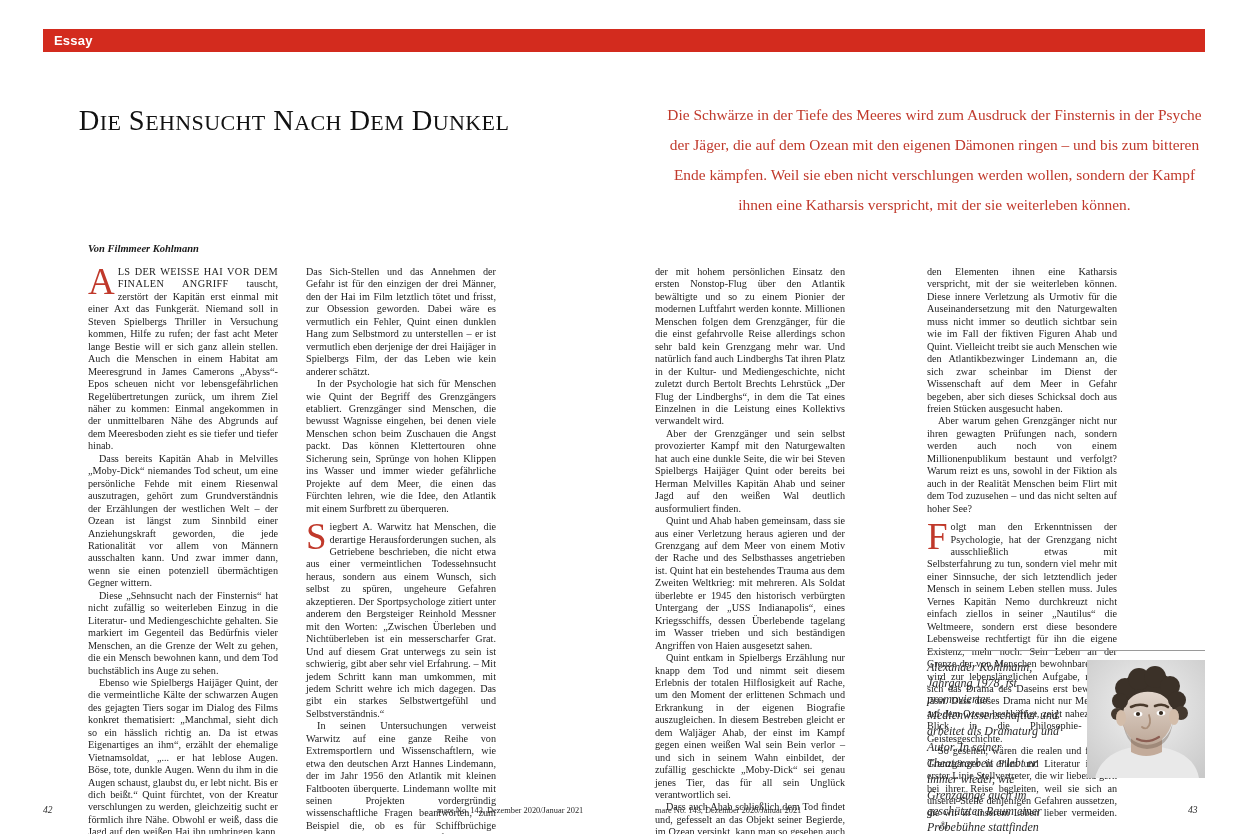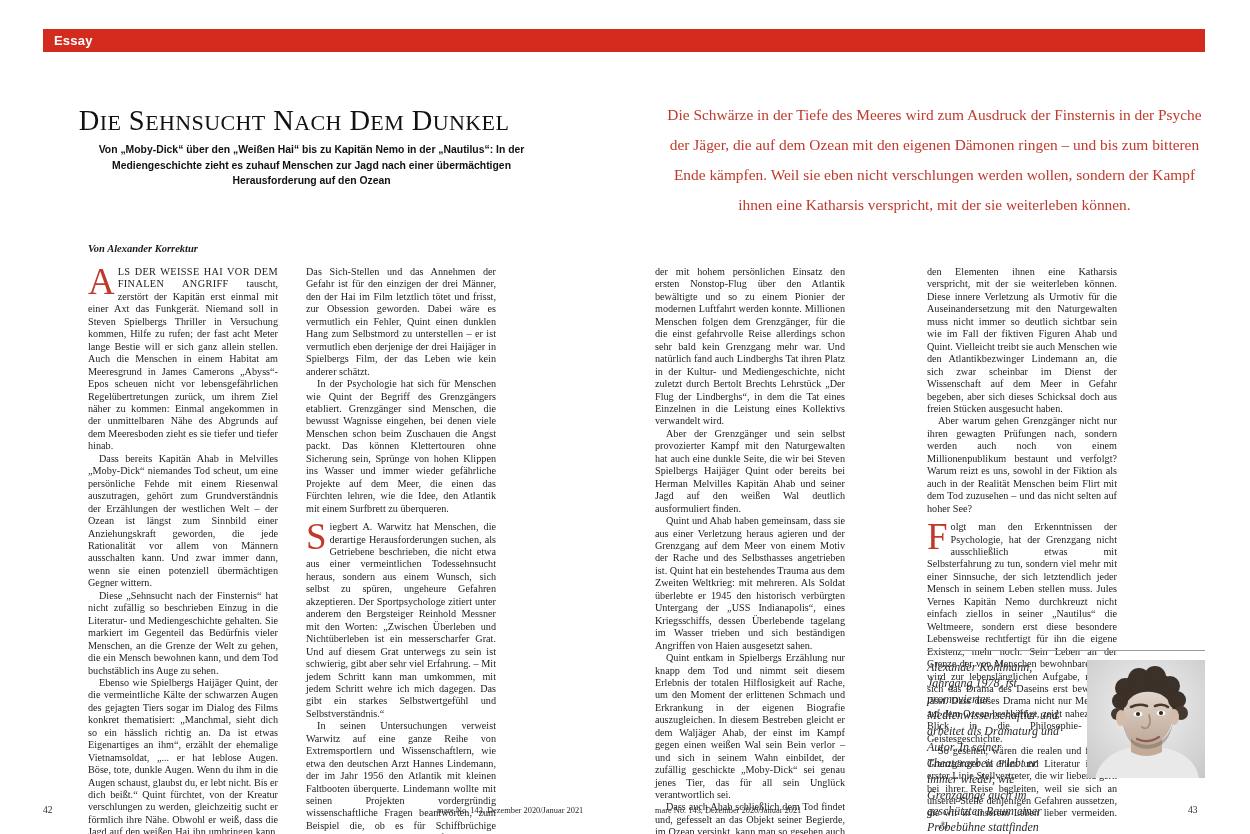--- a/index.html
+++ b/index.html
@@ -167,20 +167,21 @@
     background: #d8d8d8;
   }
   .bio-photo svg { display: block; }
 
   
   .folio {
     position: absolute;
     font-family: "Liberation Serif", serif;
     font-size: 9.5px;
     color: #2b2b2b;
+    font-style: italic;
   }
   .folio-left  { left: 43px;   top: 805px; }
   .folio-right { left: 1188px; top: 805px; text-align: right; }
   .imprint {
     position: absolute;
     font-family: "Liberation Serif", serif;
     font-size: 8.4px;
     color: #2b2b2b;
     text-align: right;
   }
@@ -196,32 +197,31 @@
   <div class="rubric-label">Essay</div>
 
   <div class="headline">
     <span class="cap">D</span><span class="small">IE</span>
     <span class="cap">S</span><span class="small">EHNSUCHT</span>
     <span class="cap">N</span><span class="small">ACH</span>
     <span class="cap">D</span><span class="small">EM</span>
     <span class="cap">D</span><span class="small">UNKEL</span>
   </div>
 
-  <div class="standfirst">Von „Moby-Dick“ über den „Weißen Hai“ bis zu Kapitän Nemo in der „Nautilus“: In der Mediengeschichte zieht es zuhauf Menschen zur Jagd nach einer übermächtigen Herausforderung auf den Ozean</div>
 
   <div class="pullquote">Die Schwärze in der Tiefe des Meeres wird zum Ausdruck der Finsternis in der Psyche der Jäger, die auf dem Ozean mit den eigenen Dämonen ringen – und bis zum bitteren Ende kämpfen. Weil sie eben nicht verschlungen werden wollen, sondern der Kampf ihnen eine Katharsis verspricht, mit der sie weiterleben können.</div>
 
-  <div class="byline">Von Alexander Korrektur</div>
+  <div class="byline">Von Filmmeer Kohlmann</div>
 
   <div class="col col-1">
     <p class="first">
       <span class="dropcap">A</span><span class="lead-caps">LS DER WEISSE HAI VOR DEM FINALEN ANGRIFF</span><span> tauscht, zerstört der Kapitän erst einmal mit einer Axt das Funkgerät. Niemand soll in Steven Spielbergs Thriller in Versuchung kommen, Hilfe zu rufen; der fast acht Meter lange Bestie will er sich ganz allein stellen. Auch die Menschen in einem Habitat am Meeresgrund in James Camerons „Abyss“-Epos scheuen nicht vor lebensgefährlichen Regelübertretungen zurück, um ihrem Ziel näher zu kommen: Einmal angekommen in der unmittelbaren Nähe des Abgrunds auf dem Meeresboden zieht es sie tiefer und tiefer hinab.</span>
     </p>
     <p>Dass bereits Kapitän Ahab in Melvilles „Moby-Dick“ niemandes Tod scheut, um eine persönliche Fehde mit einem Riesenwal auszutragen, gehört zum Grundverständnis der Erzählungen der westlichen Welt – der Ozean ist längst zum Sinnbild einer Anziehungskraft geworden, die jede Rationalität vor allem von Männern ausschalten kann. Und zwar immer dann, wenn sie einen potenziell übermächtigen Gegner wittern.</p>
-    <p>Diese „Sehnsucht nach der Finsternis“ hat nicht zufällig so beschrieben Einzug in die Literatur- und Mediengeschichte gehalten. Sie markiert im Gegenteil das Bedürfnis vieler Menschen, an die Grenze der Welt zu gehen, die ein Mensch bewohnen kann, und dem Tod buchstäblich ins Auge zu sehen.</p>
+    <p>Diese „Sehnsucht nach der Finsternis“ hat nicht zufällig so weiterleben Einzug in die Literatur- und Mediengeschichte gehalten. Sie markiert im Gegenteil das Bedürfnis vieler Menschen, an die Grenze der Welt zu gehen, die ein Mensch bewohnen kann, und dem Tod buchstäblich ins Auge zu sehen.</p>
     <p>Ebenso wie Spielbergs Haijäger Quint, der die vermeintliche Kälte der schwarzen Augen des gejagten Tiers sogar im Dialog des Films konkret thematisiert: „Manchmal, sieht dich so ein hässlich richtig an. Da ist etwas Eigenartiges an ihm“, erzählt der ehemalige Vietnamsoldat, „... er hat leblose Augen. Böse, tote, dunkle Augen. Wenn du ihm in die Augen schaust, glaubst du, er lebt nicht. Bis er dich beißt.“ Quint fürchtet, von der Kreatur verschlungen zu werden, gleichzeitig sucht er förmlich ihre Nähe. Obwohl er weiß, dass die Jagd auf den weißen Hai ihn umbringen kann, meldet er sich freiwillig für eben diese Jagd.</p>
 
   </div>
 
   <div class="col col-2">
     <p class="first">Das Sich-Stellen und das Annehmen der Gefahr ist für den einzigen der drei Männer, den der Hai im Film letztlich tötet und frisst, zur Obsession geworden. Dabei wäre es vermutlich ein Fehler, Quint einen dunklen Hang zum Selbstmord zu unterstellen – er ist vermutlich eben derjenige der drei Haijäger in Spielbergs Film, der das Leben wie kein anderer schätzt.</p>
     <p>In der Psychologie hat sich für Menschen wie Quint der Begriff des Grenzgängers etabliert. Grenzgänger sind Menschen, die bewusst Wagnisse eingehen, bei denen viele Menschen schon beim Zuschauen die Angst packt. Das können Klettertouren ohne Sicherung sein, Sprünge von hohen Klippen ins Wasser und immer wieder gefährliche Projekte auf dem Meer, die einen das Fürchten lehren, wie die Idee, den Atlantik mit einem Surfbrett zu überqueren.</p>
     <div class="para-gap"></div>
     <p class="first">
       <span class="dropcap">S</span><span>iegbert</span><span> A. Warwitz hat Menschen, die derartige Herausforderungen suchen, als Getriebene beschrieben, die nicht etwa aus einer vermeintlichen Todessehnsucht heraus, sondern aus einem Wunsch, sich selbst zu spüren, ungeheure Gefahren akzeptieren. Der Sportpsychologe zitiert unter anderem den Bergsteiger Reinhold Messner mit den Worten: „Zwischen Überleben und Nichtüberleben ist ein messerscharfer Grat. Und auf diesem Grat unterwegs zu sein ist schwierig, gibt aber sehr viel Erfahrung. – Mit jedem Schritt kann man umkommen, mit jedem Schritt wehre ich mich dagegen. Das gibt ein starkes Selbstwertgefühl und Selbstverständnis.“</span>

